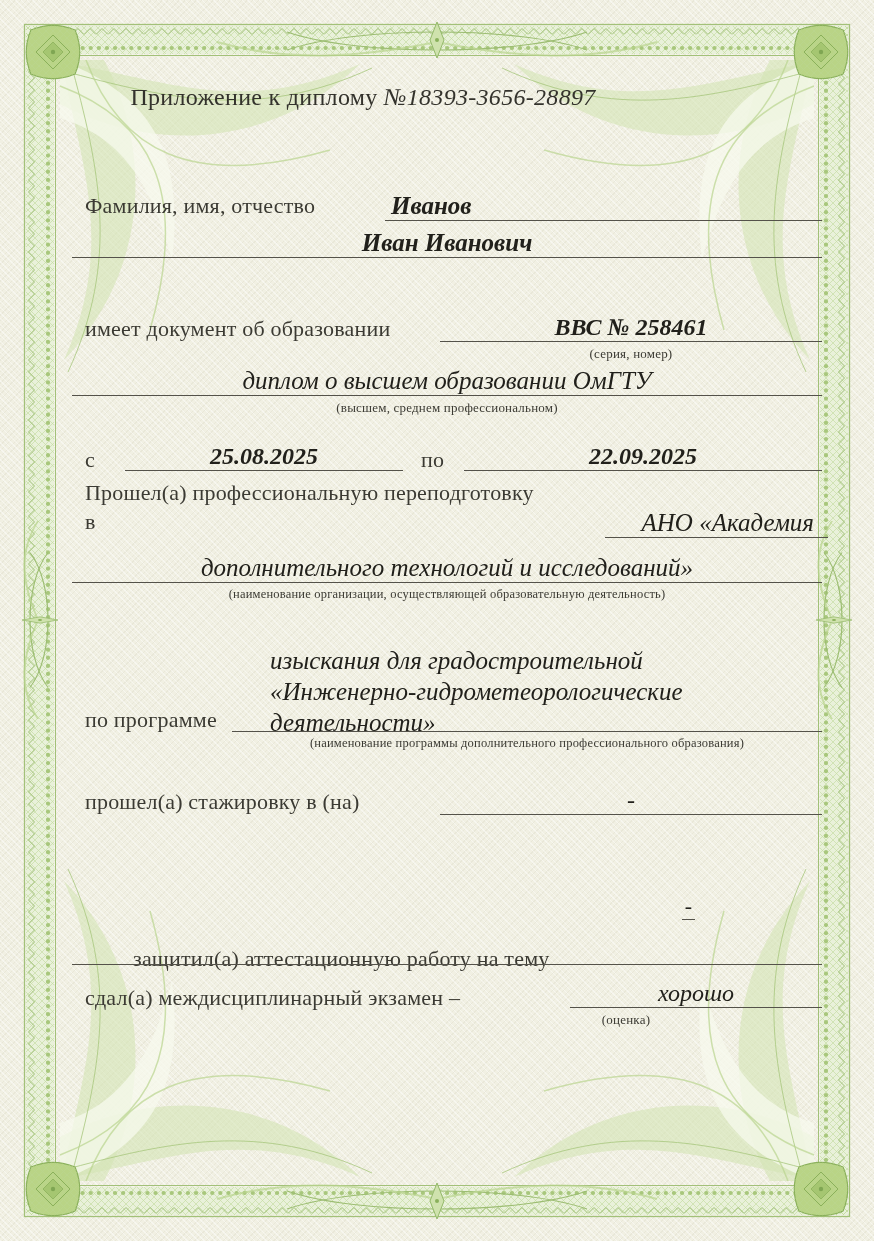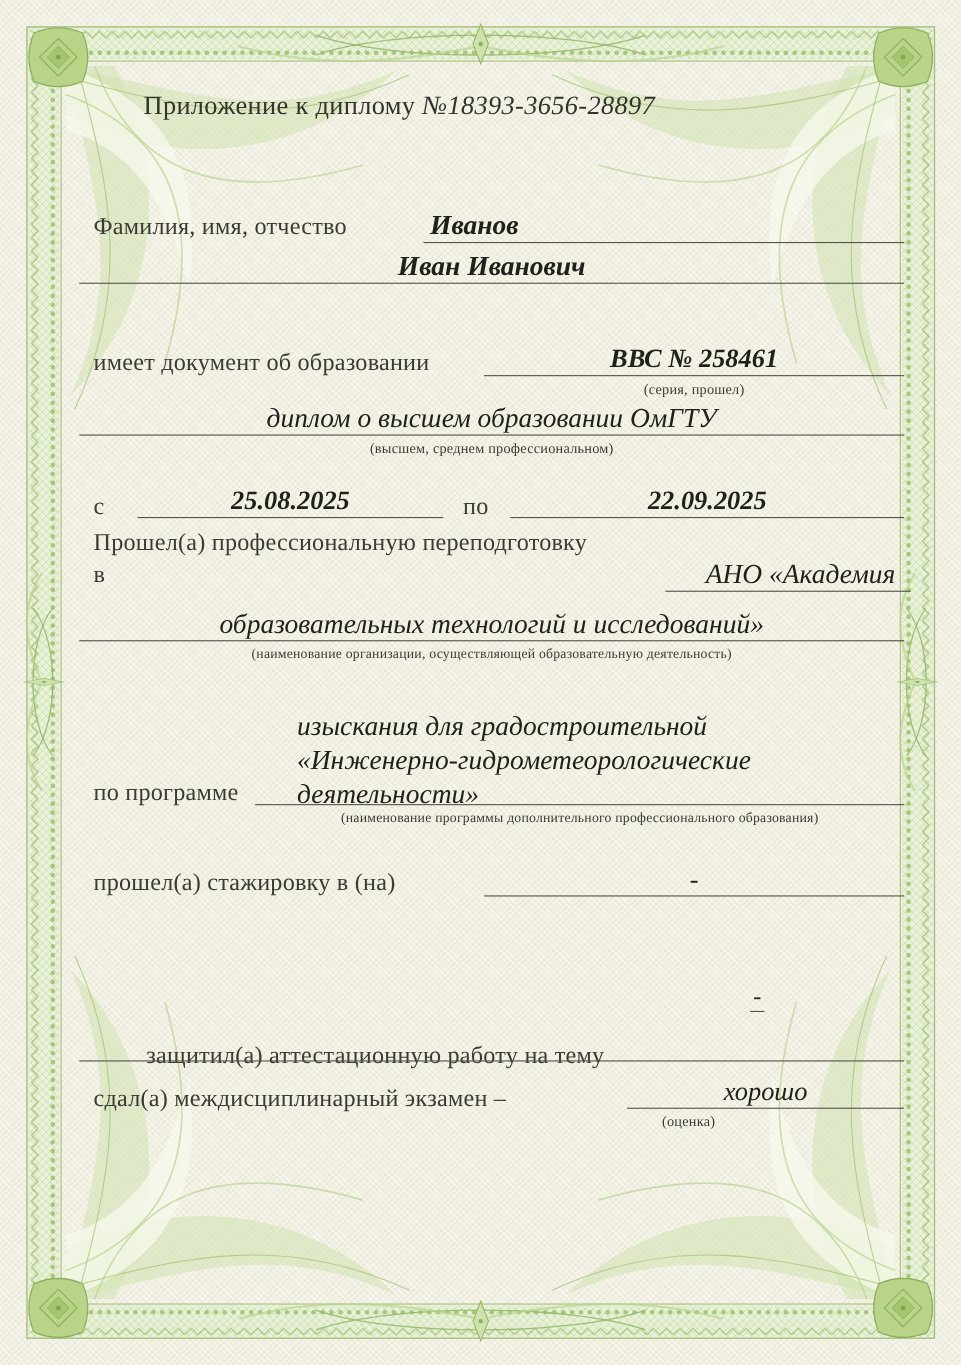--- a/index.html
+++ b/index.html
@@ -139,21 +139,21 @@
     <span class="value bold" style="font-size:25px;padding-left:6px;">Иванов</span>
   </div>
   <div class="field" style="left:72px;top:224px;width:750px;height:34px;">
     <span class="value bold" style="font-size:25px;">Иван Иванович</span>
   </div>
 
   <div class="abs label" style="left:85px;top:316px;">имеет документ об образовании</div>
   <div class="field" style="left:440px;top:312px;width:382px;height:30px;">
     <span class="value bold" style="font-size:24px;">ВВС № 258461</span>
   </div>
-  <div class="caption" style="left:440px;top:346px;width:382px;">(серия, прошел)</div>
+  <div class="caption" style="left:440px;top:346px;width:382px;">(серия, номер)</div>
 
   <div class="field" style="left:72px;top:365px;width:750px;height:31px;">
     <span class="value" style="font-size:25px;margin-top:24px;">диплом о высшем образовании ОмГТУ</span>
   </div>
   <div class="caption" style="left:72px;top:400px;width:750px;">(высшем, среднем профессиональном)</div>
 
   <div class="abs label" style="left:85px;top:447px;">с</div>
   <div class="field" style="left:125px;top:441px;width:278px;height:30px;">
     <span class="value bold" style="font-size:24px;">25.08.2025</span>
   </div>
@@ -161,21 +161,21 @@
   <div class="field" style="left:464px;top:441px;width:358px;height:30px;">
     <span class="value bold" style="font-size:24px;">22.09.2025</span>
   </div>
 
   <div class="abs label" style="left:85px;top:480px;">Прошел(а) профессиональную переподготовку</div>
   <div class="abs label" style="left:85px;top:509px;">в</div>
   <div class="field right-align" style="left:605px;top:505px;width:223px;height:33px;">
     <span class="value" style="font-size:25px;padding-right:14px;">АНО «Академия</span>
   </div>
   <div class="field" style="left:72px;top:551px;width:750px;height:32px;">
-    <span class="value" style="font-size:25px;">образовательных технологий и исследований»</span>
+    <span class="value" style="font-size:25px;">дополнительного технологий и исследований»</span>
   </div>
   <div class="caption small" style="left:72px;top:587px;width:750px;">(наименование организации, осуществляющей образовательную деятельность)</div>
 
   <div class="program-block value">
     <div>изыскания для градостроительной</div>
     <div>«Инженерно-гидрометеорологические</div>
     <div>деятельности»</div>
   </div>
   <div class="abs label" style="left:85px;top:707px;">по программе</div>
   <div class="hline" style="left:232px;top:731px;width:590px;"></div>

